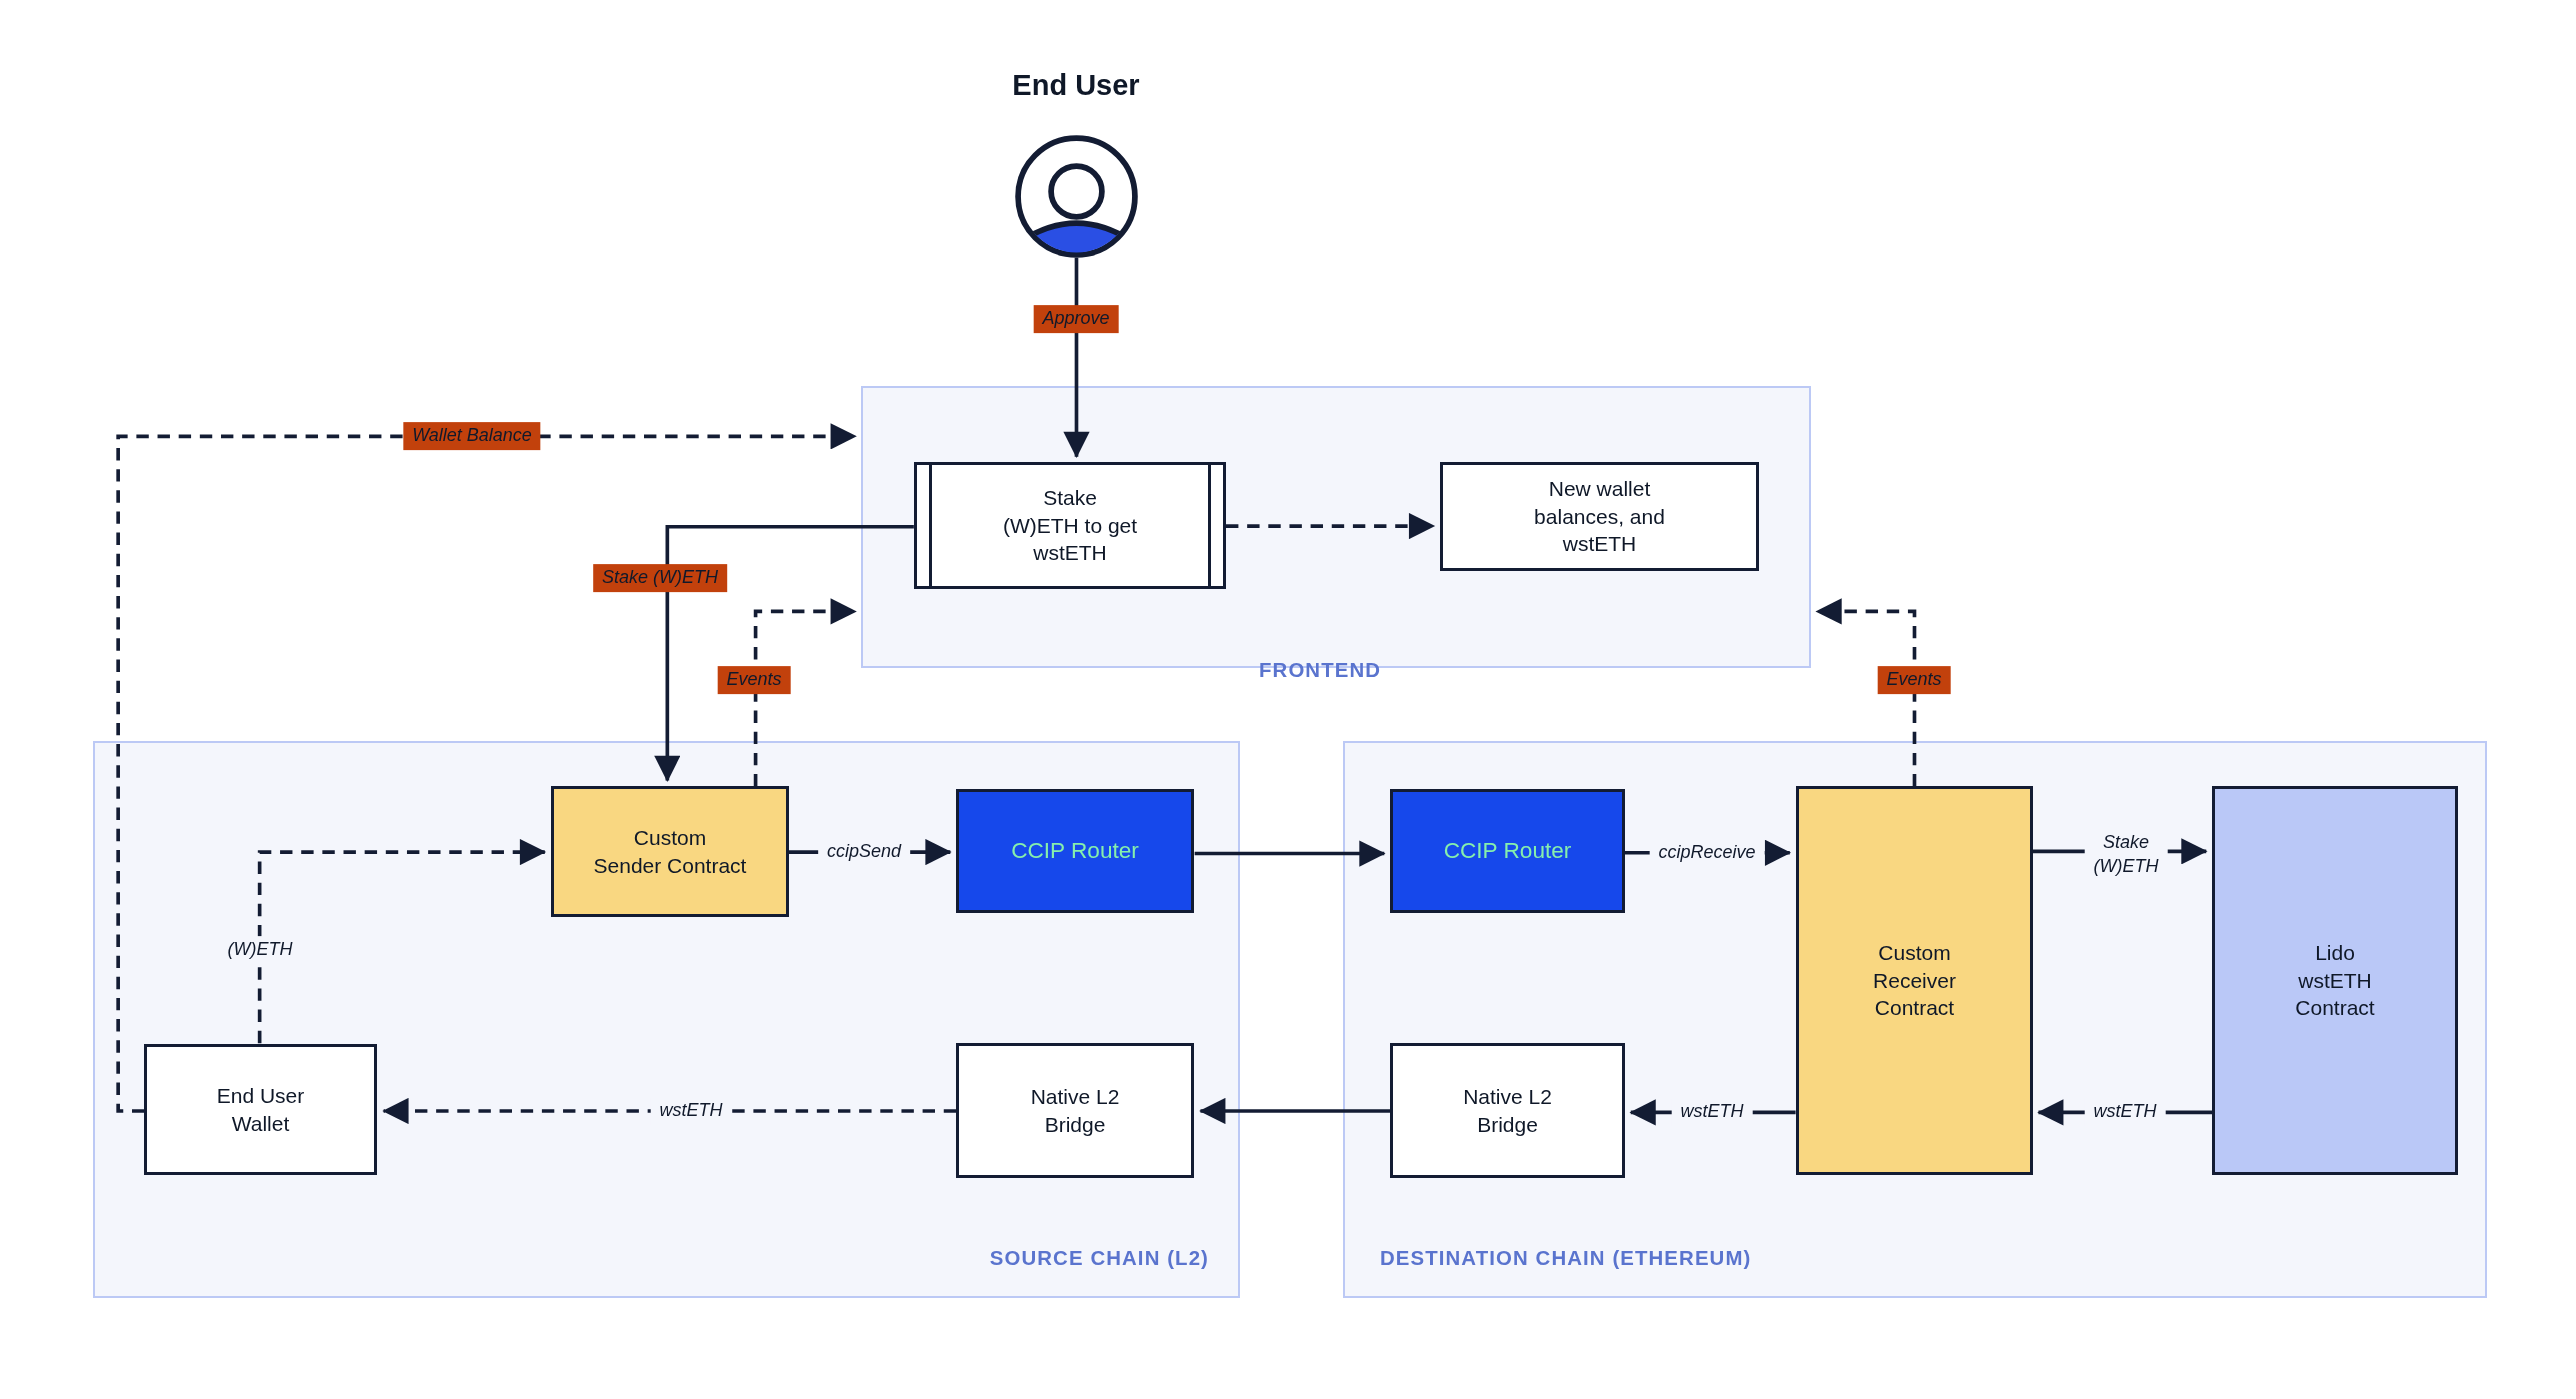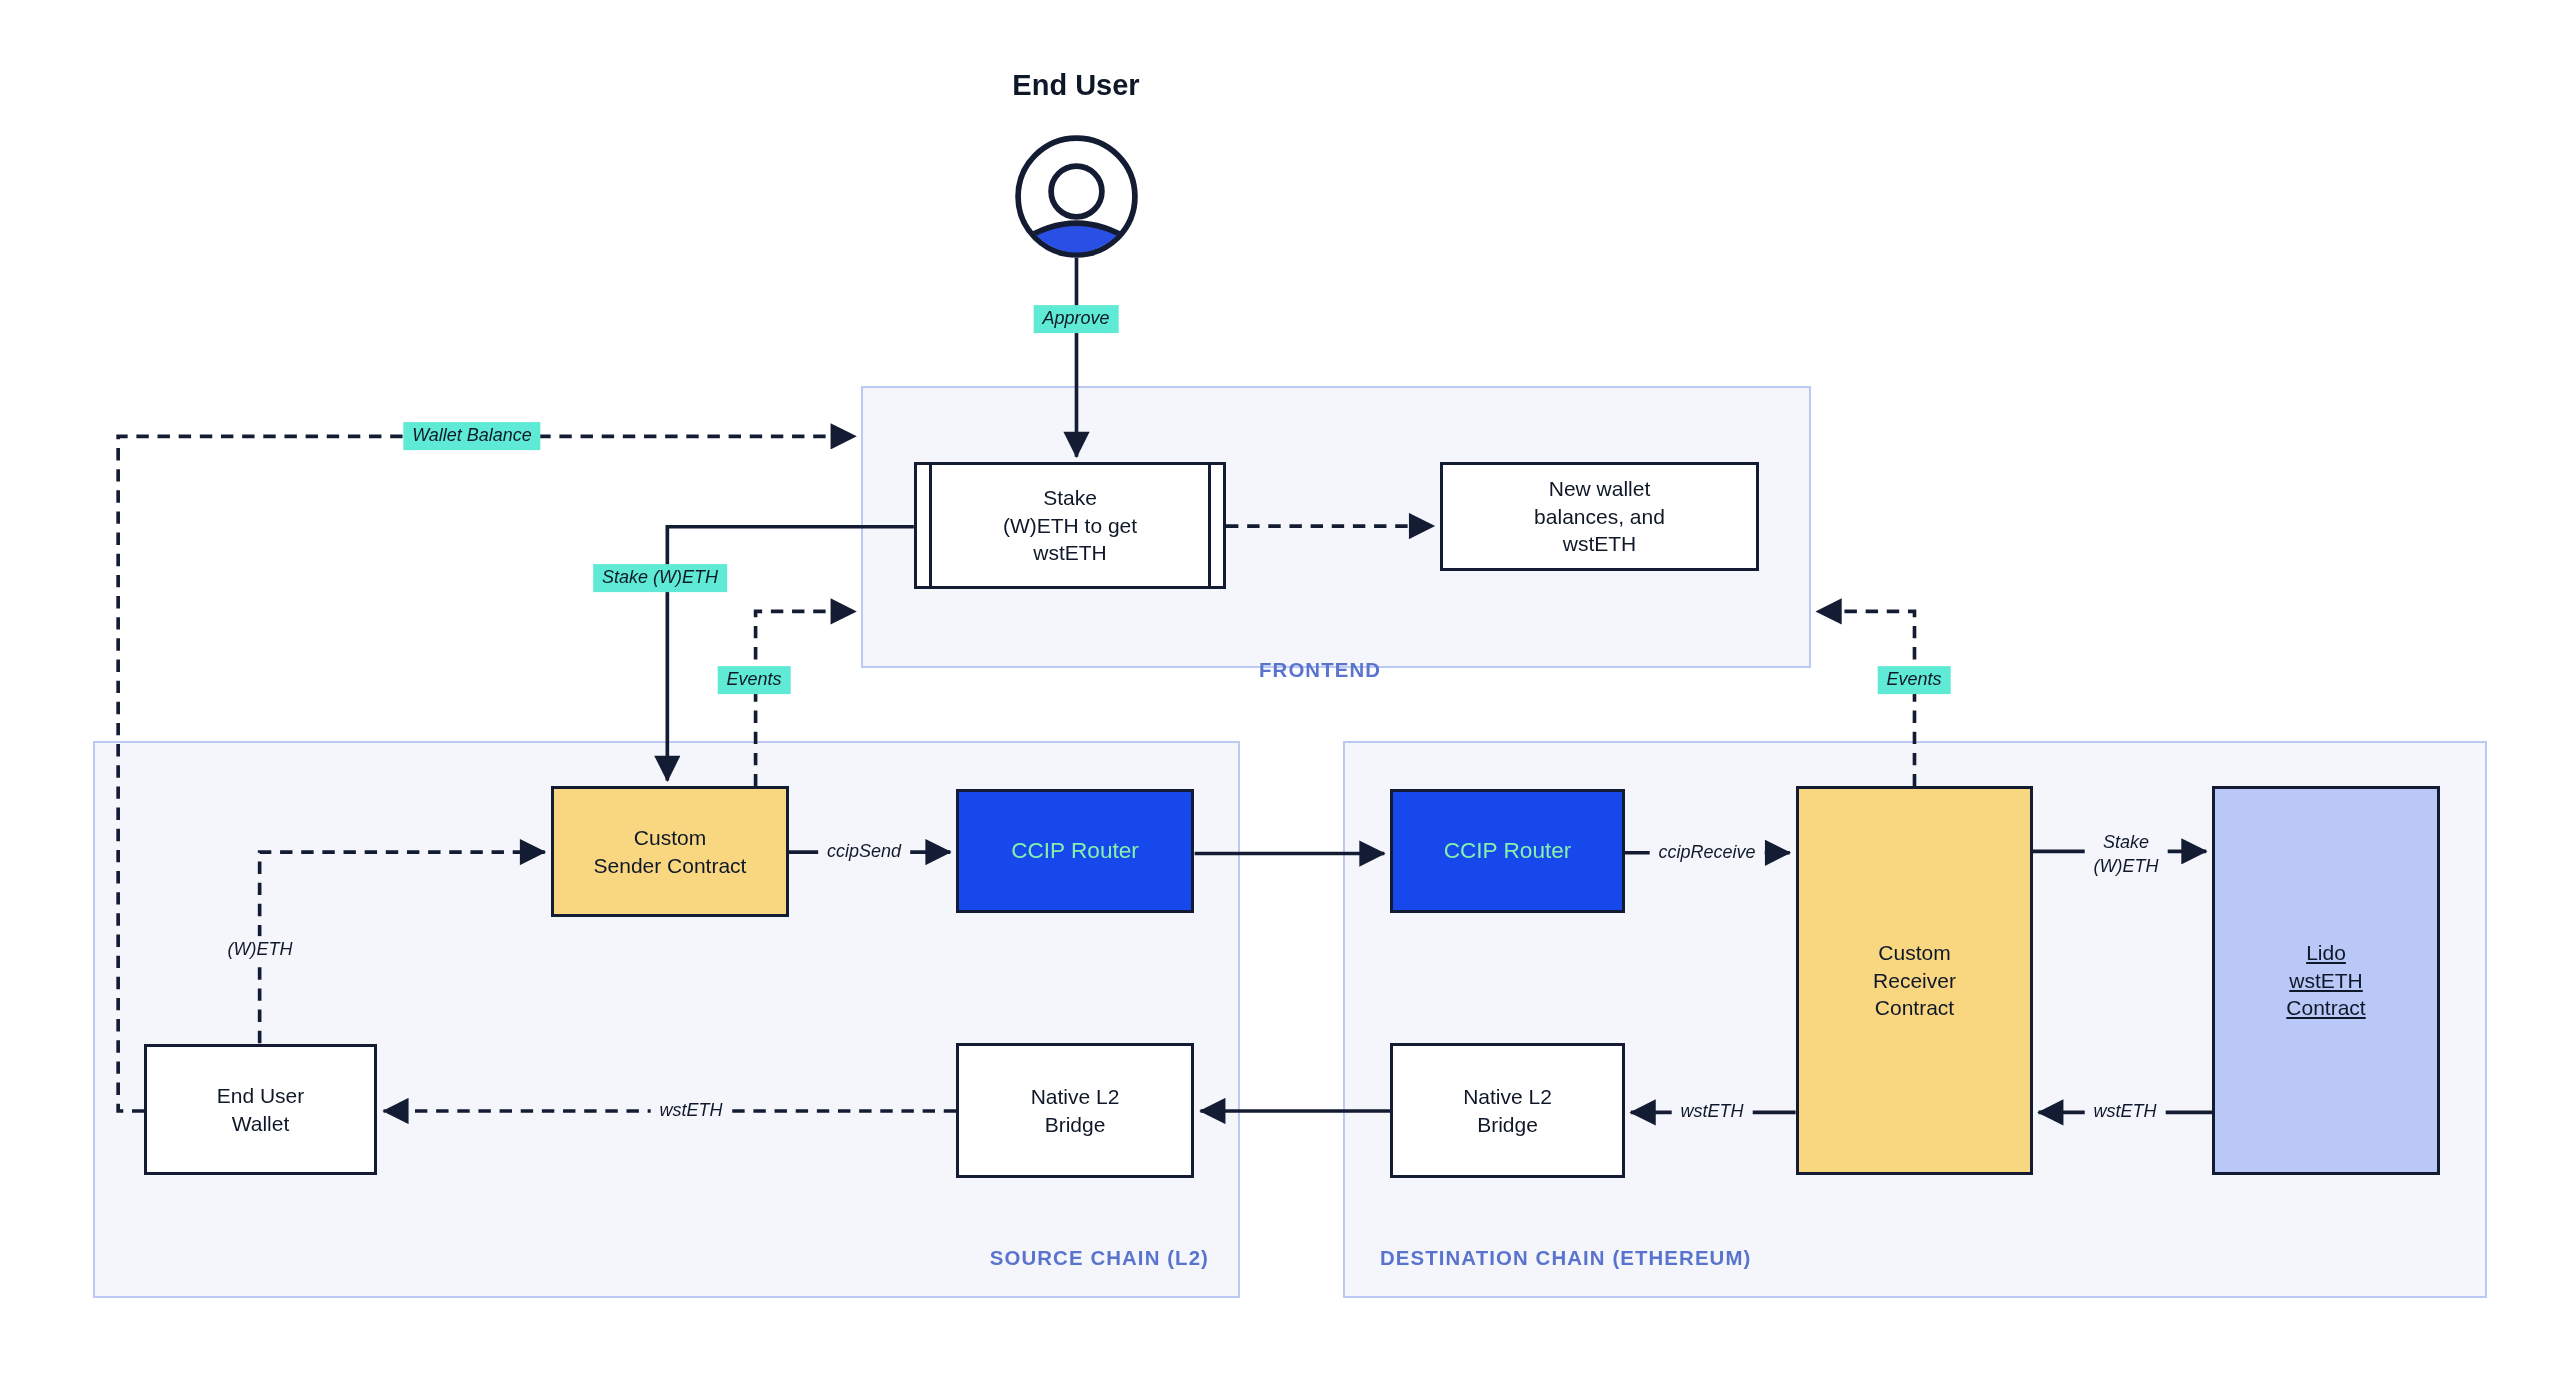--- a/index.html
+++ b/index.html
@@ -27,21 +27,21 @@
   .node.subproc::before,.node.subproc::after{
     content:"";position:absolute;top:0;bottom:0;width:3.6px;background:var(--ink,#131c33);
   }
   .node.subproc::before{left:11.7px;}
   .node.subproc::after{right:11.7px;}
   
   .elabel{
     position:absolute;transform:translate(-50%,-50%);font-style:italic;font-size:18px;
     padding:2.2px 8.8px;white-space:pre-line;text-align:center;line-height:1.3;color:#10192b;
   }
-  .on-white{background:#5eead4;font-style:italic;}
+  .on-white{background:#c2410c;font-style:italic;}
   .on-panel{background:var(--panel_bg,#f4f6fc);}
   
   .actor-title{position:absolute;transform:translateX(-50%);font-size:29px;font-weight:bold;white-space:nowrap;color:#0f1828;}
   .actor-icon{position:absolute;}
 </style>
 </head>
 <body>
 
 <div class="canvas">
 
@@ -104,21 +104,21 @@
     <span>CCIP Router</span>
   </div>
   <div class="node blue" style="left:1390px;top:789px;width:235px;height:124px;">
     <span>CCIP Router</span>
   </div>
   <div class="node yellow" style="left:1796px;top:786px;width:237px;height:389px;">
     <span>Custom
 Receiver
 Contract</span>
   </div>
-  <div class="node periwinkle" style="left:2212px;top:786px;width:228px;height:389px;text-decoration:underline;">
+  <div class="node periwinkle" style="left:2212px;top:786px;width:246px;height:389px;">
     <span>Lido
 wstETH
 Contract</span>
   </div>
   <div class="node" style="left:144px;top:1044px;width:233px;height:131px;">
     <span>End User
 Wallet</span>
   </div>
   <div class="node" style="left:956px;top:1043px;width:238px;height:135px;">
     <span>Native L2

